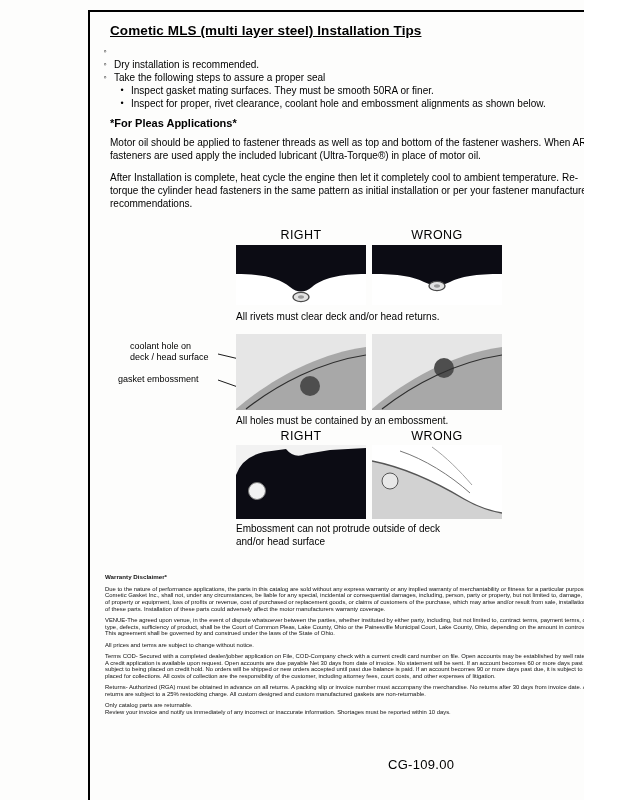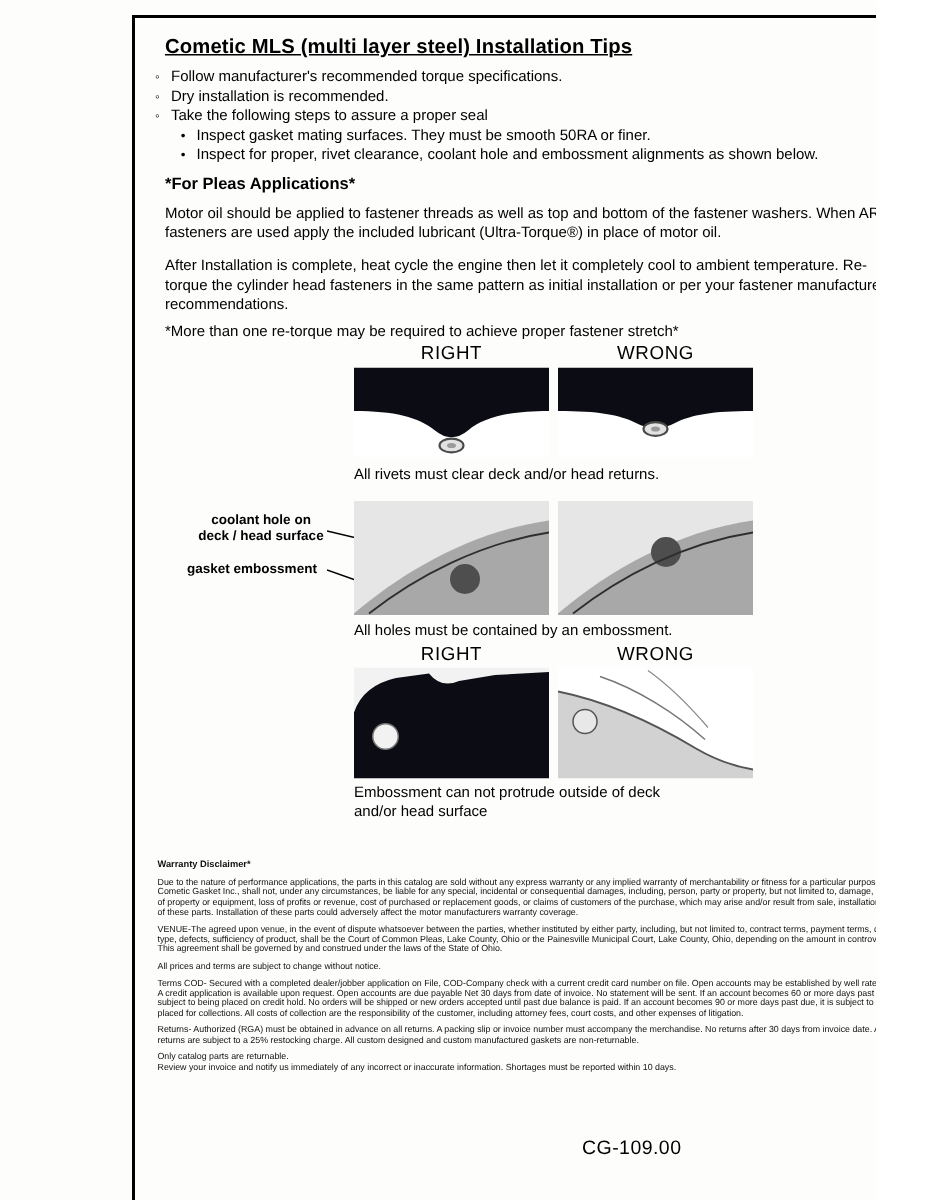--- a/index.html
+++ b/index.html
@@ -20,21 +20,21 @@
   .diesel-heading { position:absolute; left:110px; top:117px; font-size:11px; font-weight:bold; }
   .para { position:absolute; left:110px; width:492px; font-size:10px; line-height:13px; }
   .para1 { top:136px; }
   .para2 { top:171px; }
   .note { position:absolute; left:110px; top:216px; font-size:10px; }
 
   .col-label { position:absolute; width:130px; text-align:center; font-size:12.5px; letter-spacing:0.4px; }
   .dimg { position:absolute; width:130px; line-height:0; }
   .caption { position:absolute; left:236px; font-size:10px; line-height:13px; white-space:pre-line; }
 
-  .ptr-label { position:absolute; font-size:9px; line-height:10.5px; text-align:center; white-space:pre-line;font-weight:bold; }
+  .ptr-label { position:absolute; font-size:9px; line-height:10.5px; text-align:left; white-space:pre-line; }
   .connectors { position:absolute; left:218px; top:348px; }
 
   .fineprint { position:absolute; left:105px; top:574px; width:502px; font-size:5.9px; line-height:6.7px; color:#111; }
   .fineprint .fp-head { font-weight:bold; margin-bottom:5px; font-size:6.2px; }
   .fineprint p { margin:0 0 4.5px; white-space:pre-line; }
 
   .footer-code { position:absolute; left:388px; top:757px; font-size:13px; letter-spacing:0.3px; }
 </style>
 </head>
 <body>
@@ -42,21 +42,20 @@
 <div class="page">
 
   <div class="border-top"></div>
   <div class="border-left"></div>
 
   <div class="title">Cometic MLS (multi layer steel) Installation Tips</div>
 
   <div class="tips">
     <div class="tip">
       <span class="marker">◦</span>
-      <span>Follow manufacturer's recommended torque specifications.</span>
     </div>
     <div class="tip">
       <span class="marker">◦</span>
       <span>Dry installation is recommended.</span>
     </div>
     <div class="tip">
       <span class="marker">◦</span>
       <span>Take the following steps to assure a proper seal</span>
     </div>
     <div class="tip subtip">
@@ -65,21 +64,20 @@
     </div>
     <div class="tip subtip">
       <span class="marker">•</span>
       <span>Inspect for proper, rivet clearance, coolant hole and embossment alignments as shown below.</span>
     </div>
   </div>
 
   <div class="diesel-heading">*For Pleas Applications*</div>
   <div class="para para2">After Installation is complete, heat cycle the engine then let it completely cool to ambient temperature. Re-torque the cylinder head fasteners in the same pattern as initial installation or per your fastener manufacturer's recommendations.</div>
   <div class="para para1">Motor oil should be applied to fastener threads as well as top and bottom of the fastener washers. When ARP fasteners are used apply the included lubricant (Ultra-Torque®) in place of motor oil.</div>
-  <div class="note">*More than one re-torque may be required to achieve proper fastener stretch*</div>
 
   <div class="col-label" style="left:236px; top:228px;">RIGHT</div>
   <div class="col-label" style="left:372px; top:228px;">WRONG</div>
 
   <div class="dimg" style="left:236px; top:245px;">
     <svg viewBox="0 0 130 60" width="130" height="60">
       <rect width="130" height="60" fill="#ffffff"></rect>
       <path d="M0,0 H130 V29 C103,29 87,33 76,42 Q65,51 54,42 C43,33 27,29 0,29 Z" fill="#0c0c14"></path>
       <ellipse cx="65" cy="52" rx="8" ry="4.6" fill="#e2e2e2" stroke="#4a4a4a" stroke-width="1.4"></ellipse>
       <ellipse cx="65" cy="52" rx="3" ry="1.7" fill="#9a9a9a"></ellipse>

